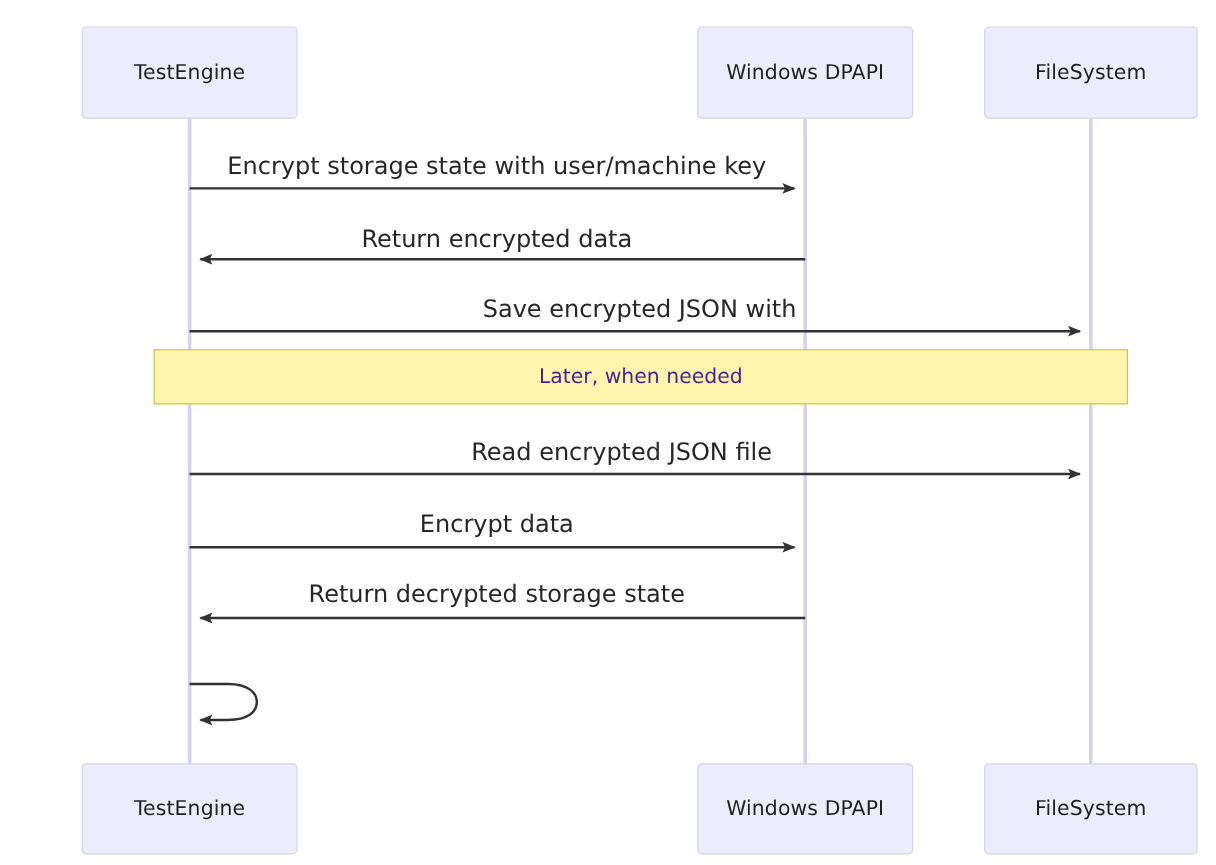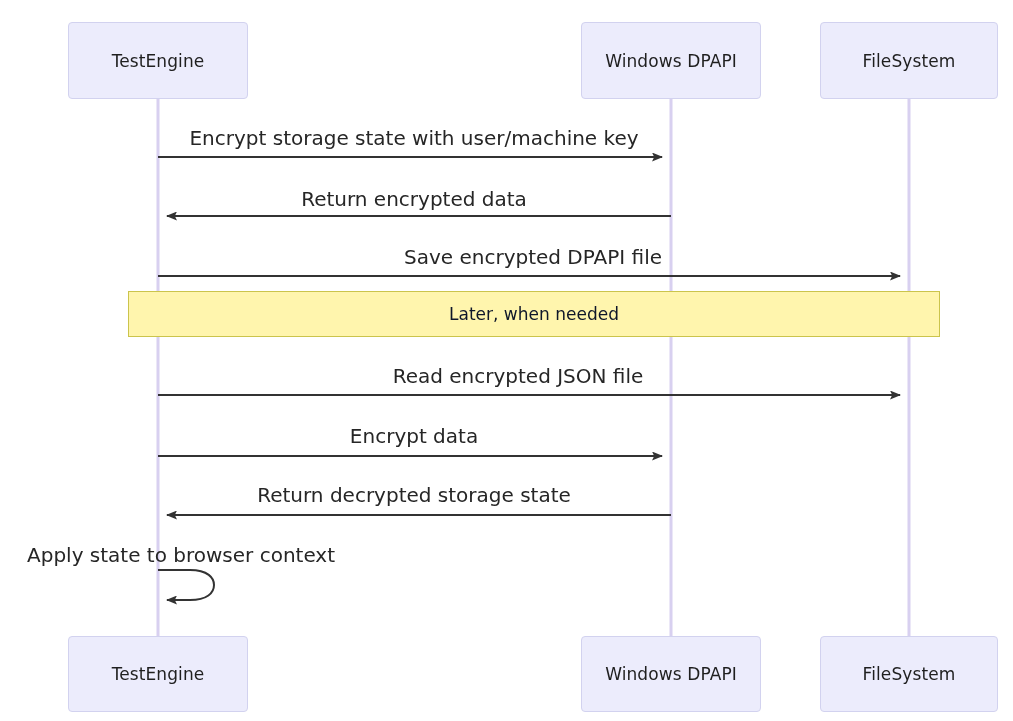--- a/index.html
+++ b/index.html
@@ -47,21 +47,21 @@
     position: absolute;
     box-sizing: border-box;
     background: #fff5ad;
     border: 1px solid #cbc44c;
     display: flex;
     align-items: center;
     justify-content: center;
   }
   .note-label {
     font-size: 17px;
-    color: #0f172a;
+    color: #4c1d95;
     white-space: nowrap;
   }
   .msg-label {
     position: absolute;
     font-size: 20px;
     color: #262626;
     white-space: nowrap;
     transform: translateX(-50%);
   }
   .msg-label.left-anchor {
@@ -117,29 +117,28 @@
   </div>
 
   <div class="participant-box" style="left:820px; top:22px; width:178px; height:77px;">
     <span class="participant-label">FileSystem</span>
   </div>
 
   <div class="msg-label" style="left:414px; top:126px;">Encrypt storage state with user/machine key</div>
 
   <div class="msg-label" style="left:414px; top:187px;">Return encrypted data</div>
 
-  <div class="msg-label" style="left:533px; top:245px;">Save encrypted DPAPI file</div>
+  <div class="msg-label" style="left:533px; top:245px;">Save encrypted JSON with</div>
 
   <div class="msg-label" style="left:518px; top:364px;">Read encrypted JSON file</div>
 
   <div class="msg-label" style="left:414px; top:424px;">Encrypt data</div>
 
   <div class="msg-label" style="left:414px; top:483px;">Return decrypted storage state</div>
 
-  <div class="msg-label left-anchor" style="left:27px; top:543px;">Apply state to browser context</div>
 
   <div class="note-box" style="left:128px; top:291px; width:812px; height:46px;">
     <span class="note-label">Later, when needed</span>
   </div>
 
   <div class="participant-box" style="left:68px; top:636px; width:180px; height:76px;">
     <span class="participant-label">TestEngine</span>
   </div>
 
   <div class="participant-box" style="left:581px; top:636px; width:180px; height:76px;">

